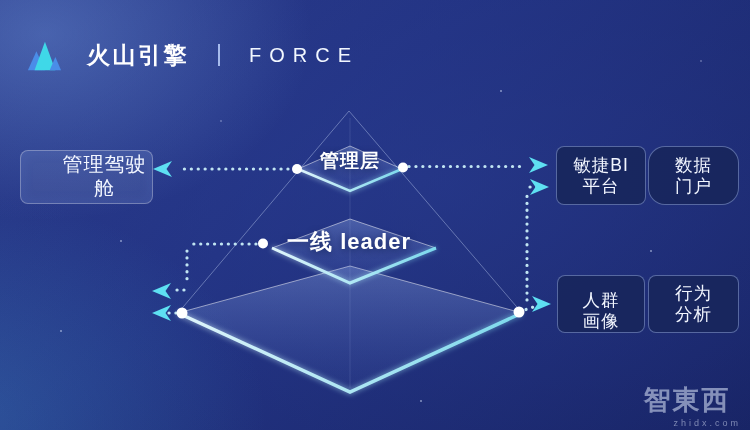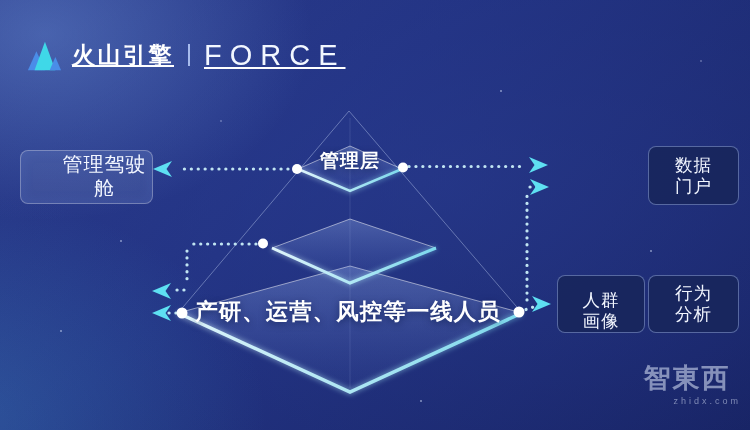--- a/index.html
+++ b/index.html
@@ -9,47 +9,47 @@
     background:
       radial-gradient(430px 300px at 6% 8%, rgba(116,156,225,0.42), rgba(116,156,225,0) 62%),
       radial-gradient(520px 380px at -6% 98%, rgba(72,160,215,0.30), rgba(72,160,215,0) 60%),
       radial-gradient(980px 560px at 58% 42%, rgba(43,62,148,0.55), rgba(43,62,148,0) 75%),
       linear-gradient(135deg,#2a3a88 0%,#20307e 40%,#15205e 100%);
   }
   .stars{position:absolute;inset:0;pointer-events:none;}
   .stars i{position:absolute;width:2px;height:2px;border-radius:50%;background:#dfe9ff;opacity:.55;}
   svg.diagram{position:absolute;left:0;top:0;}
   
-  .logo{position:absolute;left:26px;top:38px;display:flex;align-items:center;gap:10px;text-decoration:underline;}
+  .logo{position:absolute;left:26px;top:38px;display:flex;align-items:center;gap:25px;}
   .brand{font-size:23px;font-weight:700;letter-spacing:2.5px;}
   .logo-div{width:2px;height:22px;background:rgba(180,200,245,0.9);margin:0 4px;}
-  .product{font-size:29px;font-weight:400;letter-spacing:8px;color:#f2f7ff;}
+  .product{font-size:20px;font-weight:400;letter-spacing:8px;color:#f2f7ff;}
   
   .plabel{position:absolute;transform:translateX(-50%);font-weight:700;white-space:nowrap;
     text-shadow:0 2px 7px rgba(2,16,60,.55);}
   .plabel.top{left:350px;top:148px;font-size:19px;letter-spacing:1px;}
   .plabel.mid{left:349px;top:227px;font-size:22px;letter-spacing:1px;}
   .plabel.bot{left:348px;top:296px;font-size:22.5px;letter-spacing:1px;}
   
   .card{position:absolute;border-radius:8px;display:flex;flex-direction:column;
     align-items:center;justify-content:center;text-align:center;line-height:1.18;}
   .card.glass{background:rgba(185,205,248,0.13);border:1px solid rgba(255,255,255,0.30);
     box-shadow:0 0 14px rgba(120,160,255,0.10) inset;}
   .card.dark{background:rgba(24,38,92,0.92);border:1px solid rgba(150,172,228,0.50);}
   .card .t1{font-size:20px;letter-spacing:1px;color:#f2f6ff;margin-left:36px;}
   .card .t2{font-size:12.5px;margin-top:4px;color:rgba(230,240,255,0.92);letter-spacing:-0.3px;}
   .card .l{font-size:17.5px;line-height:21px;letter-spacing:1px;color:#f2f6ff;}
   #card-cockpit{left:20px;top:150px;width:131px;height:52px;}
   #card-bizdata{left:20px;top:274px;width:132px;height:64px;}
   #card-agilebi{left:556px;top:146px;width:88px;height:57px;}
-  #card-portal{left:648px;top:146px;width:89px;height:57px;}
+  #card-portal{left:648px;top:146px;width:89px;height:57px;border-radius:17px;}
   #card-audience{left:557px;top:275px;width:86px;height:56px;justify-content:flex-end;}
   #card-behavior{left:648px;top:275px;width:89px;height:56px;}
   
-  .wm{position:absolute;left:633px;top:364px;width:108px;text-align:center;
+  .wm{position:absolute;left:633px;top:386px;width:108px;text-align:center;
     color:rgba(205,215,238,0.60);}
   .wm .n{font-size:27px;font-weight:700;letter-spacing:2px;line-height:1.1;}
   .wm .d{font-size:9px;letter-spacing:3px;margin-top:2px;color:rgba(205,215,238,0.55);text-align:right;}
 </style>
 </head>
 <body>
 
 <div class="stage">
 
   <div class="stars">
@@ -136,26 +136,30 @@
       <polygon points="2,33 11,13 20,33" fill="#4a8de8"></polygon>
       <polygon points="9,33 20,3 31,33" fill="#3fd8e8"></polygon>
       <polygon points="25,33 31,19 37,33" fill="#4a8de8"></polygon>
     </svg>
     <span class="brand">火山引擎</span>
     <span class="logo-div"></span>
     <span class="product">FORCE</span>
   </div>
 
   <div class="plabel top">管理层</div>
-  <div class="plabel bot">产研、运营、风控等一线人员</div>
+  <div class="plabel mid">一线 leader</div>
 
   <div class="card glass" id="card-cockpit">
     <span class="t1">管理驾驶舱</span>
   </div>
 
+  <div class="card dark" id="card-agilebi">
+    <span class="l">敏捷BI</span>
+    <span class="l">平台</span>
+  </div>
   <div class="card dark" id="card-portal">
     <span class="l">数据</span>
     <span class="l">门户</span>
   </div>
   <div class="card dark" id="card-audience">
     <span class="l">人群</span>
     <span class="l">画像</span>
   </div>
   <div class="card dark" id="card-behavior">
     <span class="l">行为</span>

